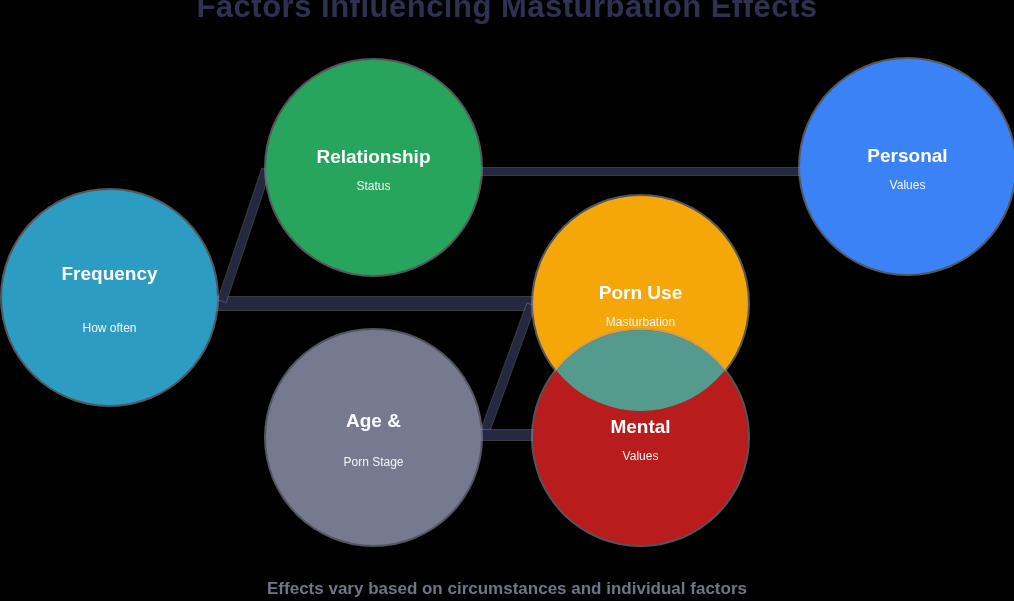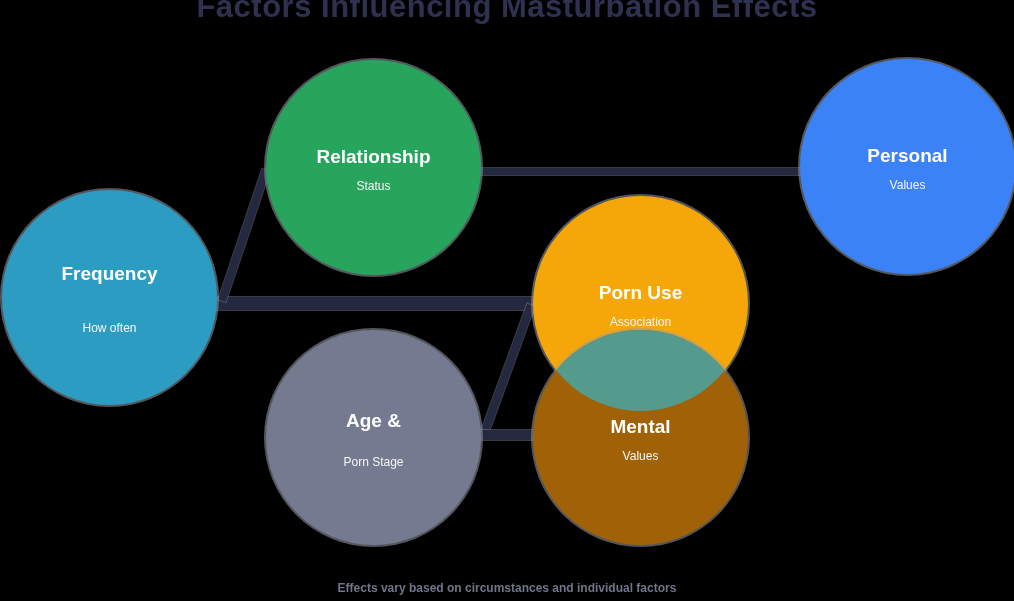--- a/index.html
+++ b/index.html
@@ -28,21 +28,21 @@
     letter-spacing: 0.5px;
     color: #2e3150;
     white-space: nowrap;
   }
   .diagram-caption {
     position: absolute;
     top: 576px;
     left: 0;
     width: 100%;
     text-align: center;
-    font-size: 12px;
+    font-size: 17px;
     line-height: 25px;
     font-weight: 600;
     color: #70758a;
     white-space: nowrap;
   }
   .line {
     position: absolute;
     background: #242840;
     box-shadow: 0 0 0 1px rgba(130,134,148,0.45);
   }
@@ -130,29 +130,29 @@
     <div class="node-sub">Status</div>
   </div>
 
   <div class="circle c-personal" style="background-color: #3b82f6;">
     <div class="node-title">Personal</div>
     <div class="node-sub">Values</div>
   </div>
 
   <div class="circle c-porn" style="background-color: rgb(245, 166, 8);">
     <div class="node-title">Porn Use</div>
-    <div class="node-sub">Association</div>
+    <div class="node-sub">Masturbation</div>
   </div>
 
   <div class="circle c-age" style="background-color: rgb(117, 122, 145);">
     <div class="node-title">Age &amp;</div>
     <div class="node-sub">Porn Stage</div>
   </div>
 
-  <div class="circle c-mental" style="background-color: #a16207;">
+  <div class="circle c-mental" style="background-color: #b91c1c;">
     <div class="node-title">Mental</div>
     <div class="node-sub">Values</div>
   </div>
 
   <div class="lens-clip">
     <div class="lens-fill" style="background-color: rgb(84, 155, 142);"></div>
   </div>
 
   <div class="diagram-caption">Effects vary based on circumstances and individual factors</div>
 

